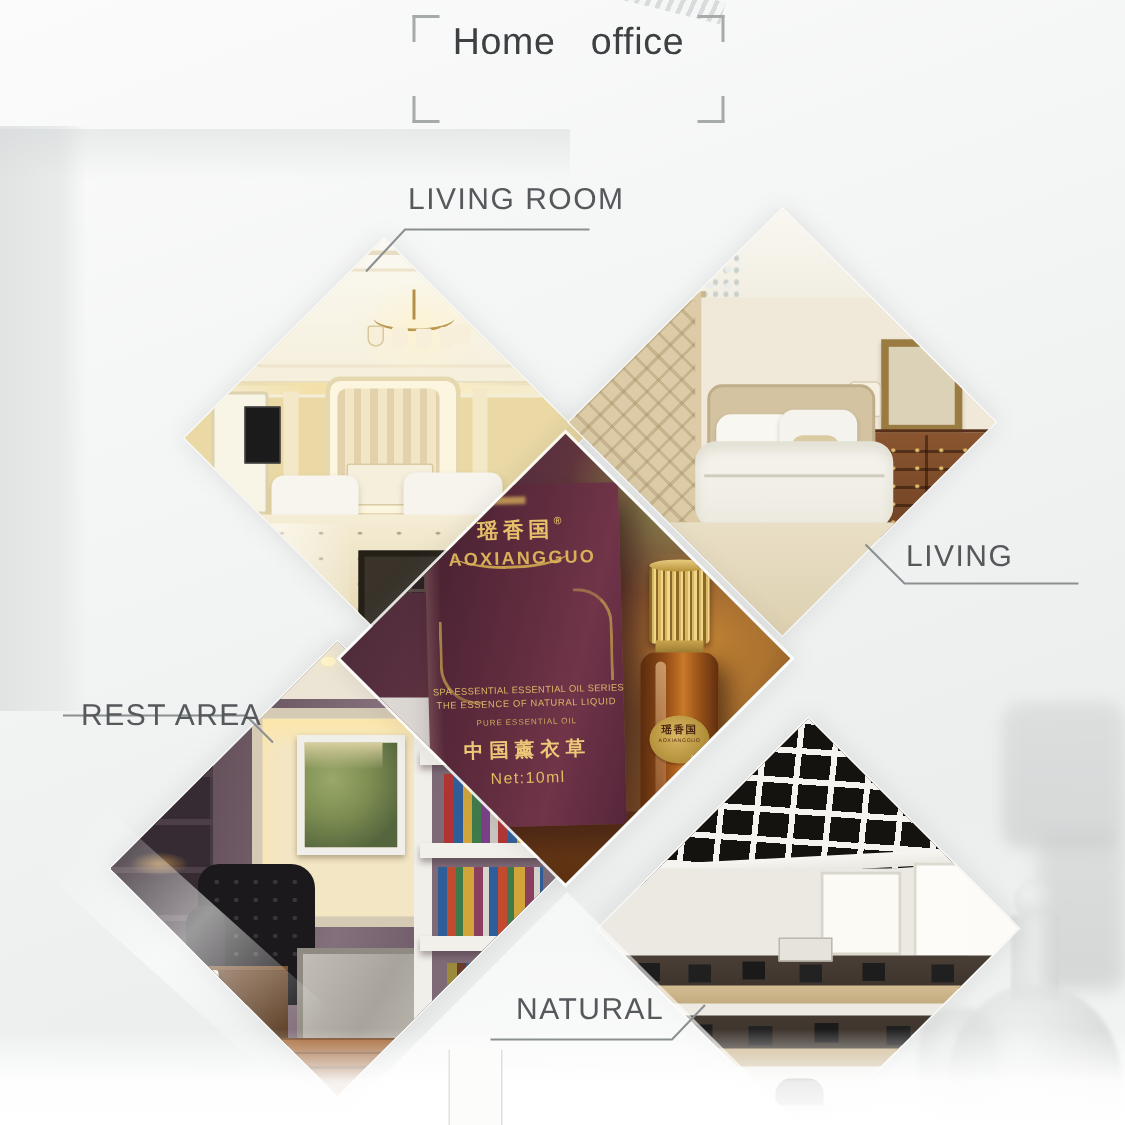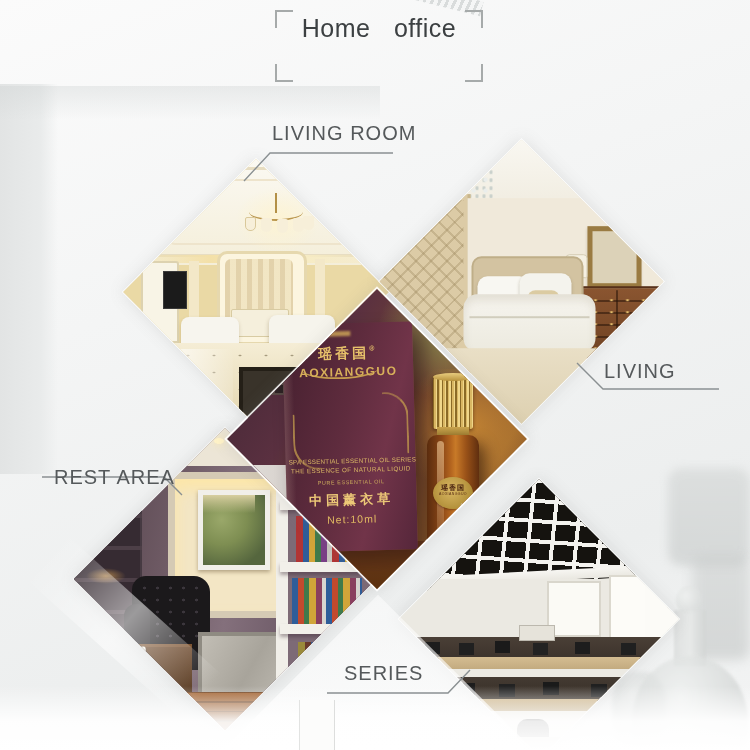--- a/index.html
+++ b/index.html
@@ -178,21 +178,21 @@
   <svg class="a" width="750" height="750" viewBox="0 0 750 750" style="left:0;top:0;z-index:8;pointer-events:none;">
     <polyline points="393,153 270,153 244,181" fill="none" stroke="#8a9092" stroke-width="1.4"></polyline>
     <polyline points="577,363 603,389 719,389" fill="none" stroke="#8a9092" stroke-width="1.4"></polyline>
     <polyline points="42,477 164,477 182,495" fill="none" stroke="#8a9092" stroke-width="1.4"></polyline>
     <polyline points="327,693 448,693 470,670" fill="none" stroke="#8a9092" stroke-width="1.4"></polyline>
   </svg>
 
   <div class="lbl" style="left:272px;top:122px;">LIVING ROOM</div>
   <div class="lbl" style="left:604px;top:360px;">LIVING</div>
   <div class="lbl" style="left:54px;top:466px;">REST AREA</div>
-  <div class="lbl" style="left:344px;top:662px;">SERIES</div>
+  <div class="lbl" style="left:344px;top:662px;">NATURAL</div>
 
   <div class="a" style="left:275px;top:10px;width:208px;height:72px;z-index:9;">
     <span class="tick" style="left:0;top:0;border-left:2px solid #a6aaaa;border-top:2px solid #a6aaaa;"></span>
     <span class="tick" style="right:0;top:0;border-right:2px solid #a6aaaa;border-top:2px solid #a6aaaa;"></span>
     <span class="tick" style="left:0;bottom:0;border-left:2px solid #a6aaaa;border-bottom:2px solid #a6aaaa;"></span>
     <span class="tick" style="right:0;bottom:0;border-right:2px solid #a6aaaa;border-bottom:2px solid #a6aaaa;"></span>
     <div style="position:absolute;left:0;top:4px;width:208px;text-align:center;color:#3c4042;font-size:25px;word-spacing:16px;letter-spacing:.5px;">Home office</div>
   </div>
 
 </div>

